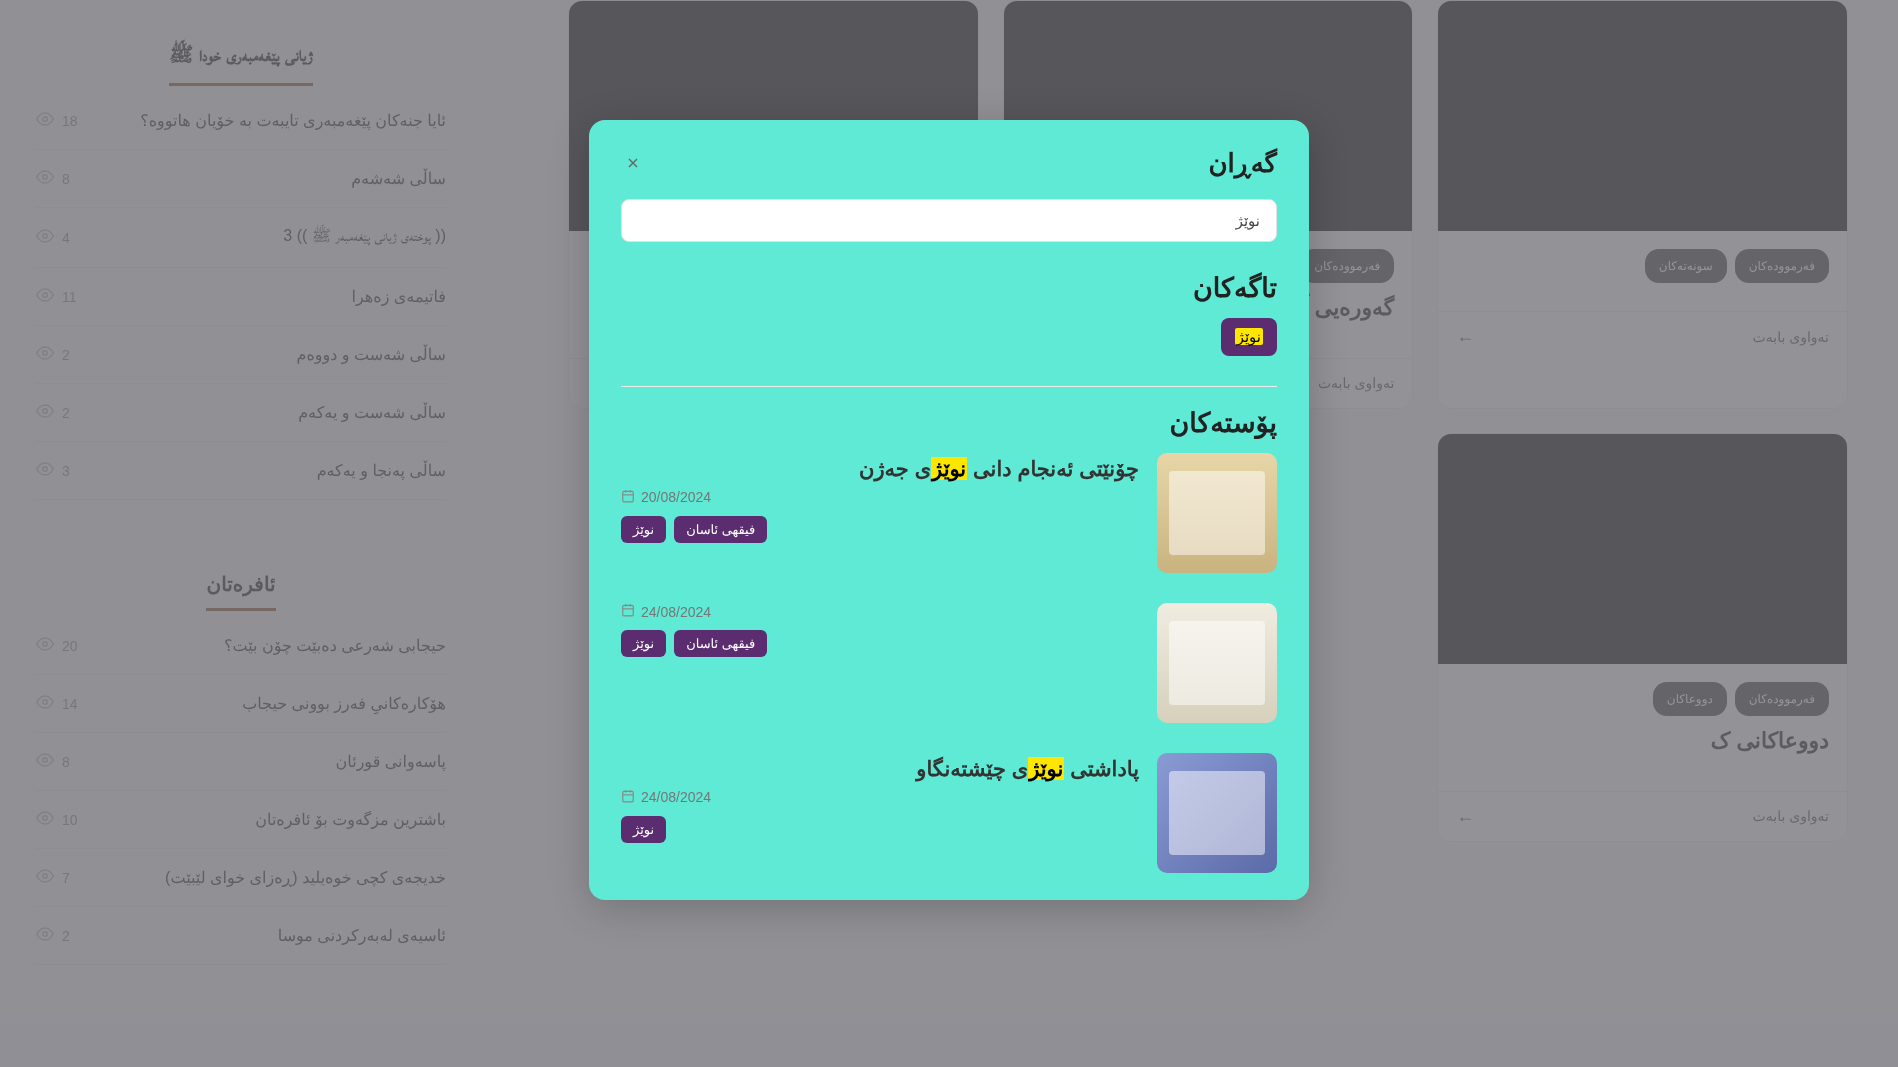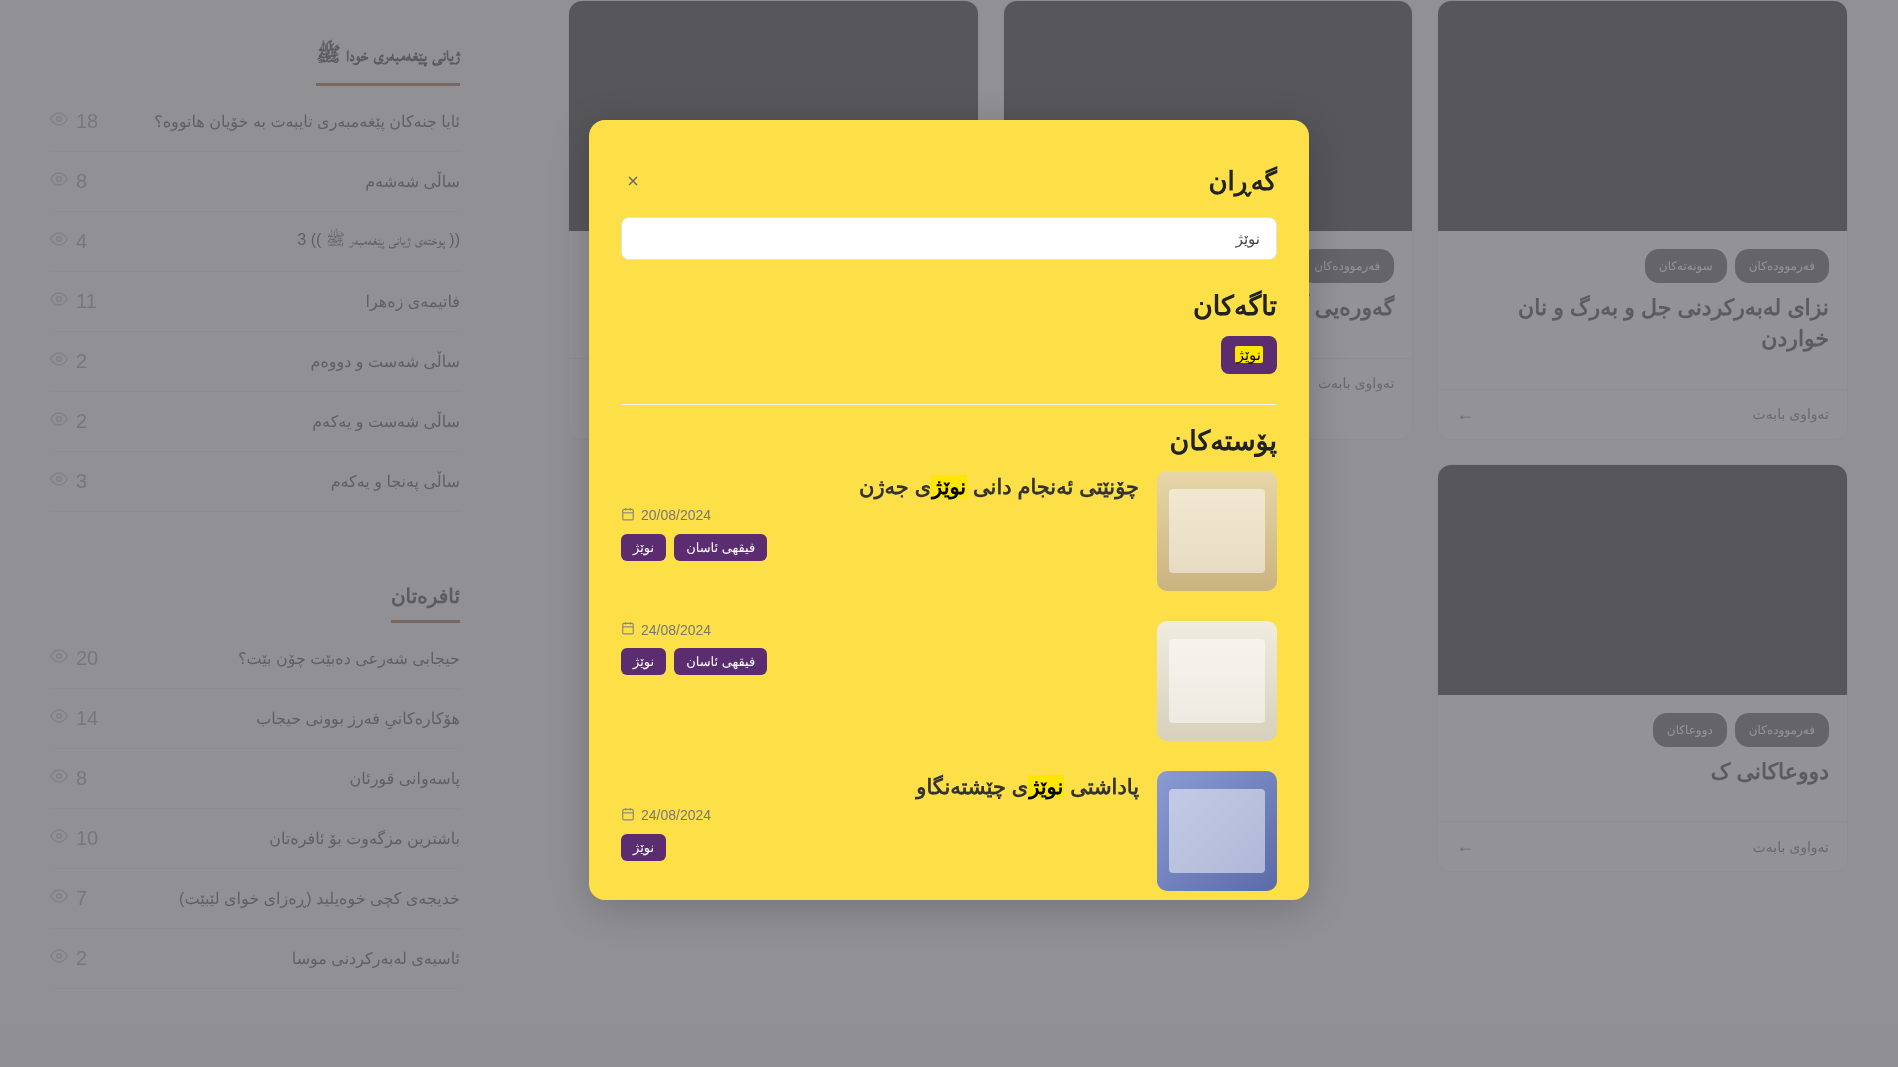--- a/index.html
+++ b/index.html
@@ -4,42 +4,42 @@
   <style>
     * { margin: 0; padding: 0; box-sizing: border-box; }
     body { font-family: -apple-system, BlinkMacSystemFont, "Segoe UI", Arial, sans-serif; background: #f5f5f5; direction: rtl; overflow: hidden; }
     
     .page-wrap { position: relative; width: 1898px; height: 1067px; }
     
     
     .bg-layer { position: absolute; inset: 0; filter: blur(0px); opacity: 0.6; pointer-events: none; }
     
     
-    .sidebar { position: absolute; left: 50px; top: 30px; width: 410px; }
+    .sidebar { position: absolute; left: 36px; top: 30px; width: 410px; text-align: center; }
     .sidebar-section { margin-bottom: 60px; }
     .sidebar-title { font-size: 20px; font-weight: 700; color: #333; padding: 12px 0; border-bottom: 3px solid #9b6a3a; display: inline-block; margin-bottom: 6px; }
     .sidebar-row { display: flex; justify-content: space-between; align-items: center; padding: 18px 0; border-bottom: 1px solid #e8e8e8; font-size: 16px; color: #444; }
-    .side-count { display: flex; align-items: center; gap: 8px; color: #999; font-size: 20px; }
+    .side-count { display: flex; align-items: center; gap: 8px; color: #999; font-size: 14px; }
     .eye-icon svg { width: 18px; height: 18px; stroke: #bbb; }
     
     
     .cards-area { position: absolute; right: 50px; top: 0; width: 1280px; display: grid; grid-template-columns: repeat(3, 1fr); gap: 24px; }
     .card { background: #fff; border: 1px solid #eee; border-radius: 14px; overflow: hidden; }
     .card-img { height: 230px; background: #222; display: flex; align-items: center; justify-content: center; color: #ccc; font-size: 18px; }
     .card-body { padding: 18px; }
     .card-tags { display: flex; gap: 8px; margin-bottom: 10px; }
     .tag-pill { background: #555; color: #fff; padding: 10px 14px; border-radius: 14px; font-size: 12px; }
     .card-title { font-size: 22px; font-weight: 700; color: #333; margin-bottom: 16px; line-height: 1.4; }
     .card-footer { display: flex; justify-content: space-between; align-items: center; color: #666; font-size: 14px; padding: 14px 18px; border-top: 1px solid #eee; }
     .arrow { font-size: 18px; }
     
     
     .overlay { position: absolute; inset: 0; background: rgba(60, 60, 70, 0.55); display: flex; align-items: flex-start; justify-content: center; padding-top: 120px; }
     
-    .modal { width: 720px; background: #fde047; border-radius: 16px; padding: 46px 32px 32px; direction: rtl; max-height: 780px; overflow: auto; box-shadow: 0 8px 40px rgba(0,0,0,0.2); }
+    .modal { width: 720px; background: #5eead4; border-radius: 16px; padding: 28px 32px 32px; direction: rtl; max-height: 780px; overflow: auto; box-shadow: 0 8px 40px rgba(0,0,0,0.2); }
     .modal-head { display: flex; justify-content: space-between; align-items: center; margin-bottom: 20px; }
     .modal-title { font-size: 26px; font-weight: 800; color: #222; }
     .close-btn { cursor: pointer; font-size: 20px; color: #666; line-height: 1; padding: 4px; }
     
     .search-input { width: 100%; border: 1px solid #e2e2e2; border-radius: 8px; padding: 12px 16px; font-size: 15px; color: #444; direction: rtl; text-align: right; }
     
     .section-title { font-size: 27px; font-weight: 700; color: #222; margin: 30px 0 14px; border-top: 1px solid #eee; padding-top: 20px; }
     .section-title.first { border-top: none; padding-top: 0; }
     
     .tag-box { display: inline-block; background: #5b2c6f; color: #fff; padding: 10px 14px; border-radius: 8px; font-size: 15px; }
@@ -172,21 +172,20 @@
     </div>
 
     <div class="cards-area" id="cards-grid">
         <div class="card">
           <div class="card-img"></div>
           <div class="card-body">
             <div class="card-tags">
               <span class="tag-pill">فەرموودەکان</span>
               <span class="tag-pill">سونەتەکان</span>
             </div>
-            <div class="card-title">نزای لەبەرکردنی جل و بەرگ و نان خواردن</div>
           </div>
           <div class="card-footer">
             <span>تەواوی بابەت</span>
             <span class="arrow">←</span>
           </div>
         </div>
         <div class="card">
           <div class="card-img"></div>
           <div class="card-body">
             <div class="card-tags">

